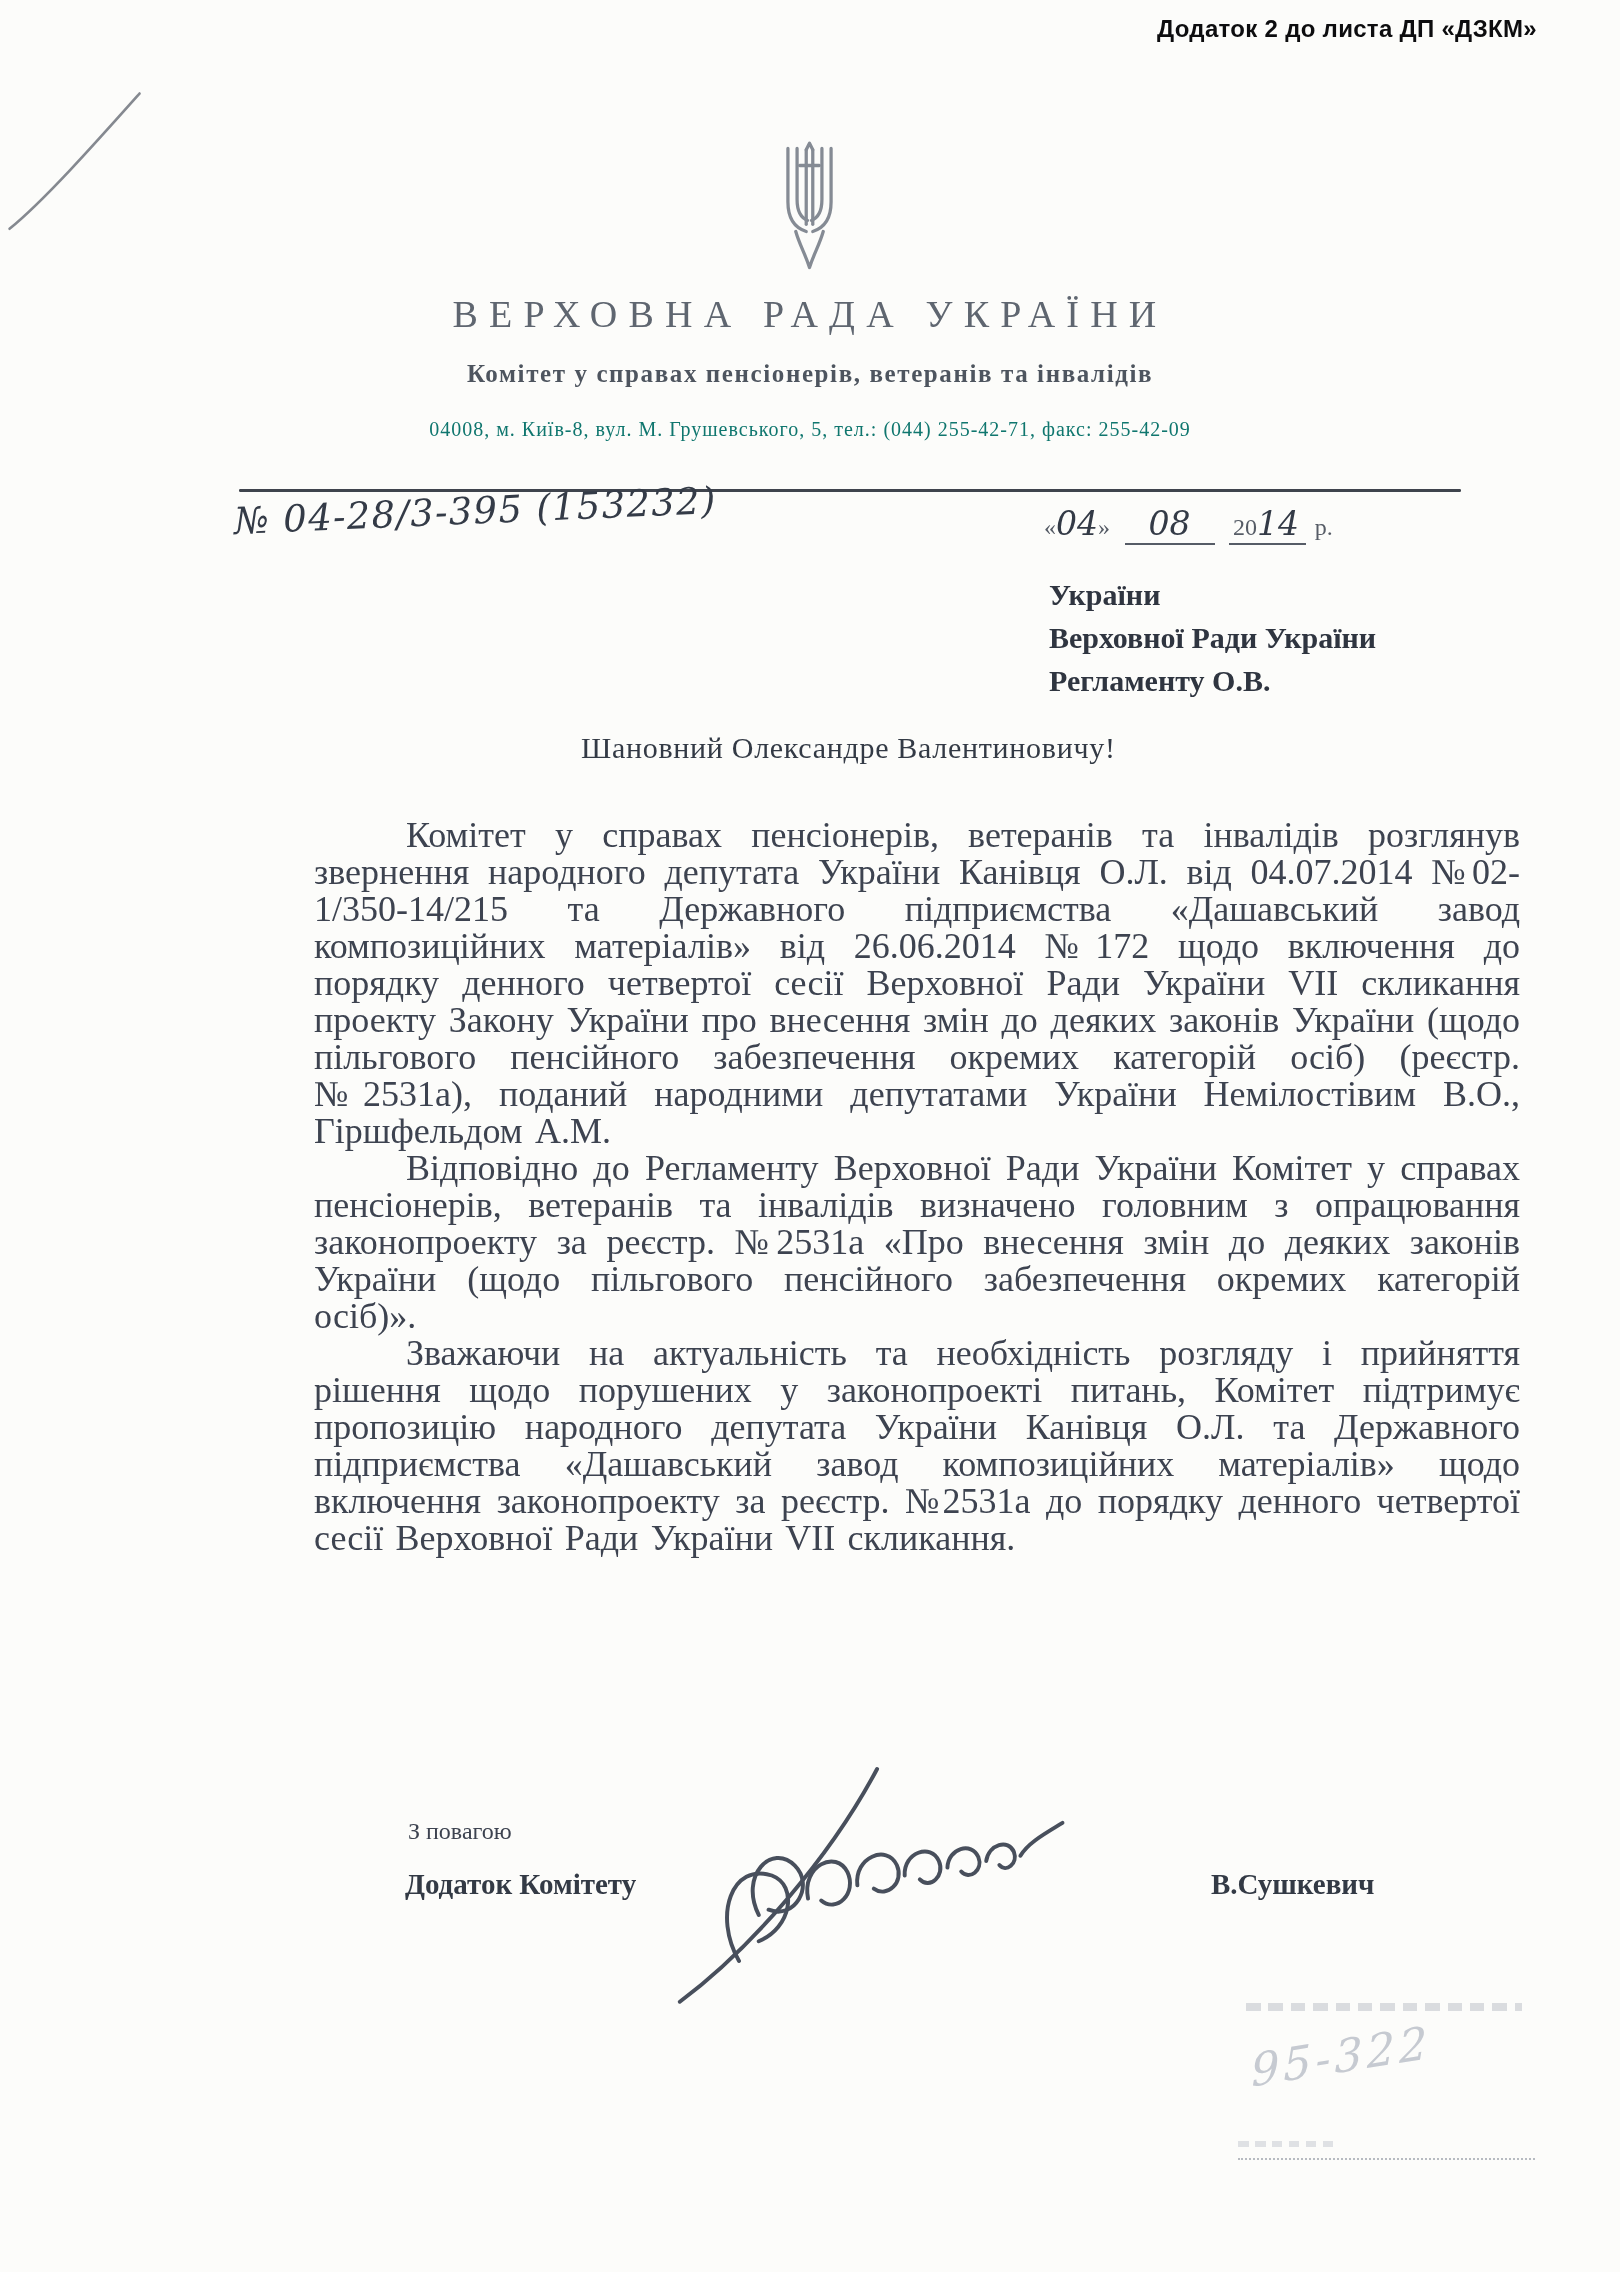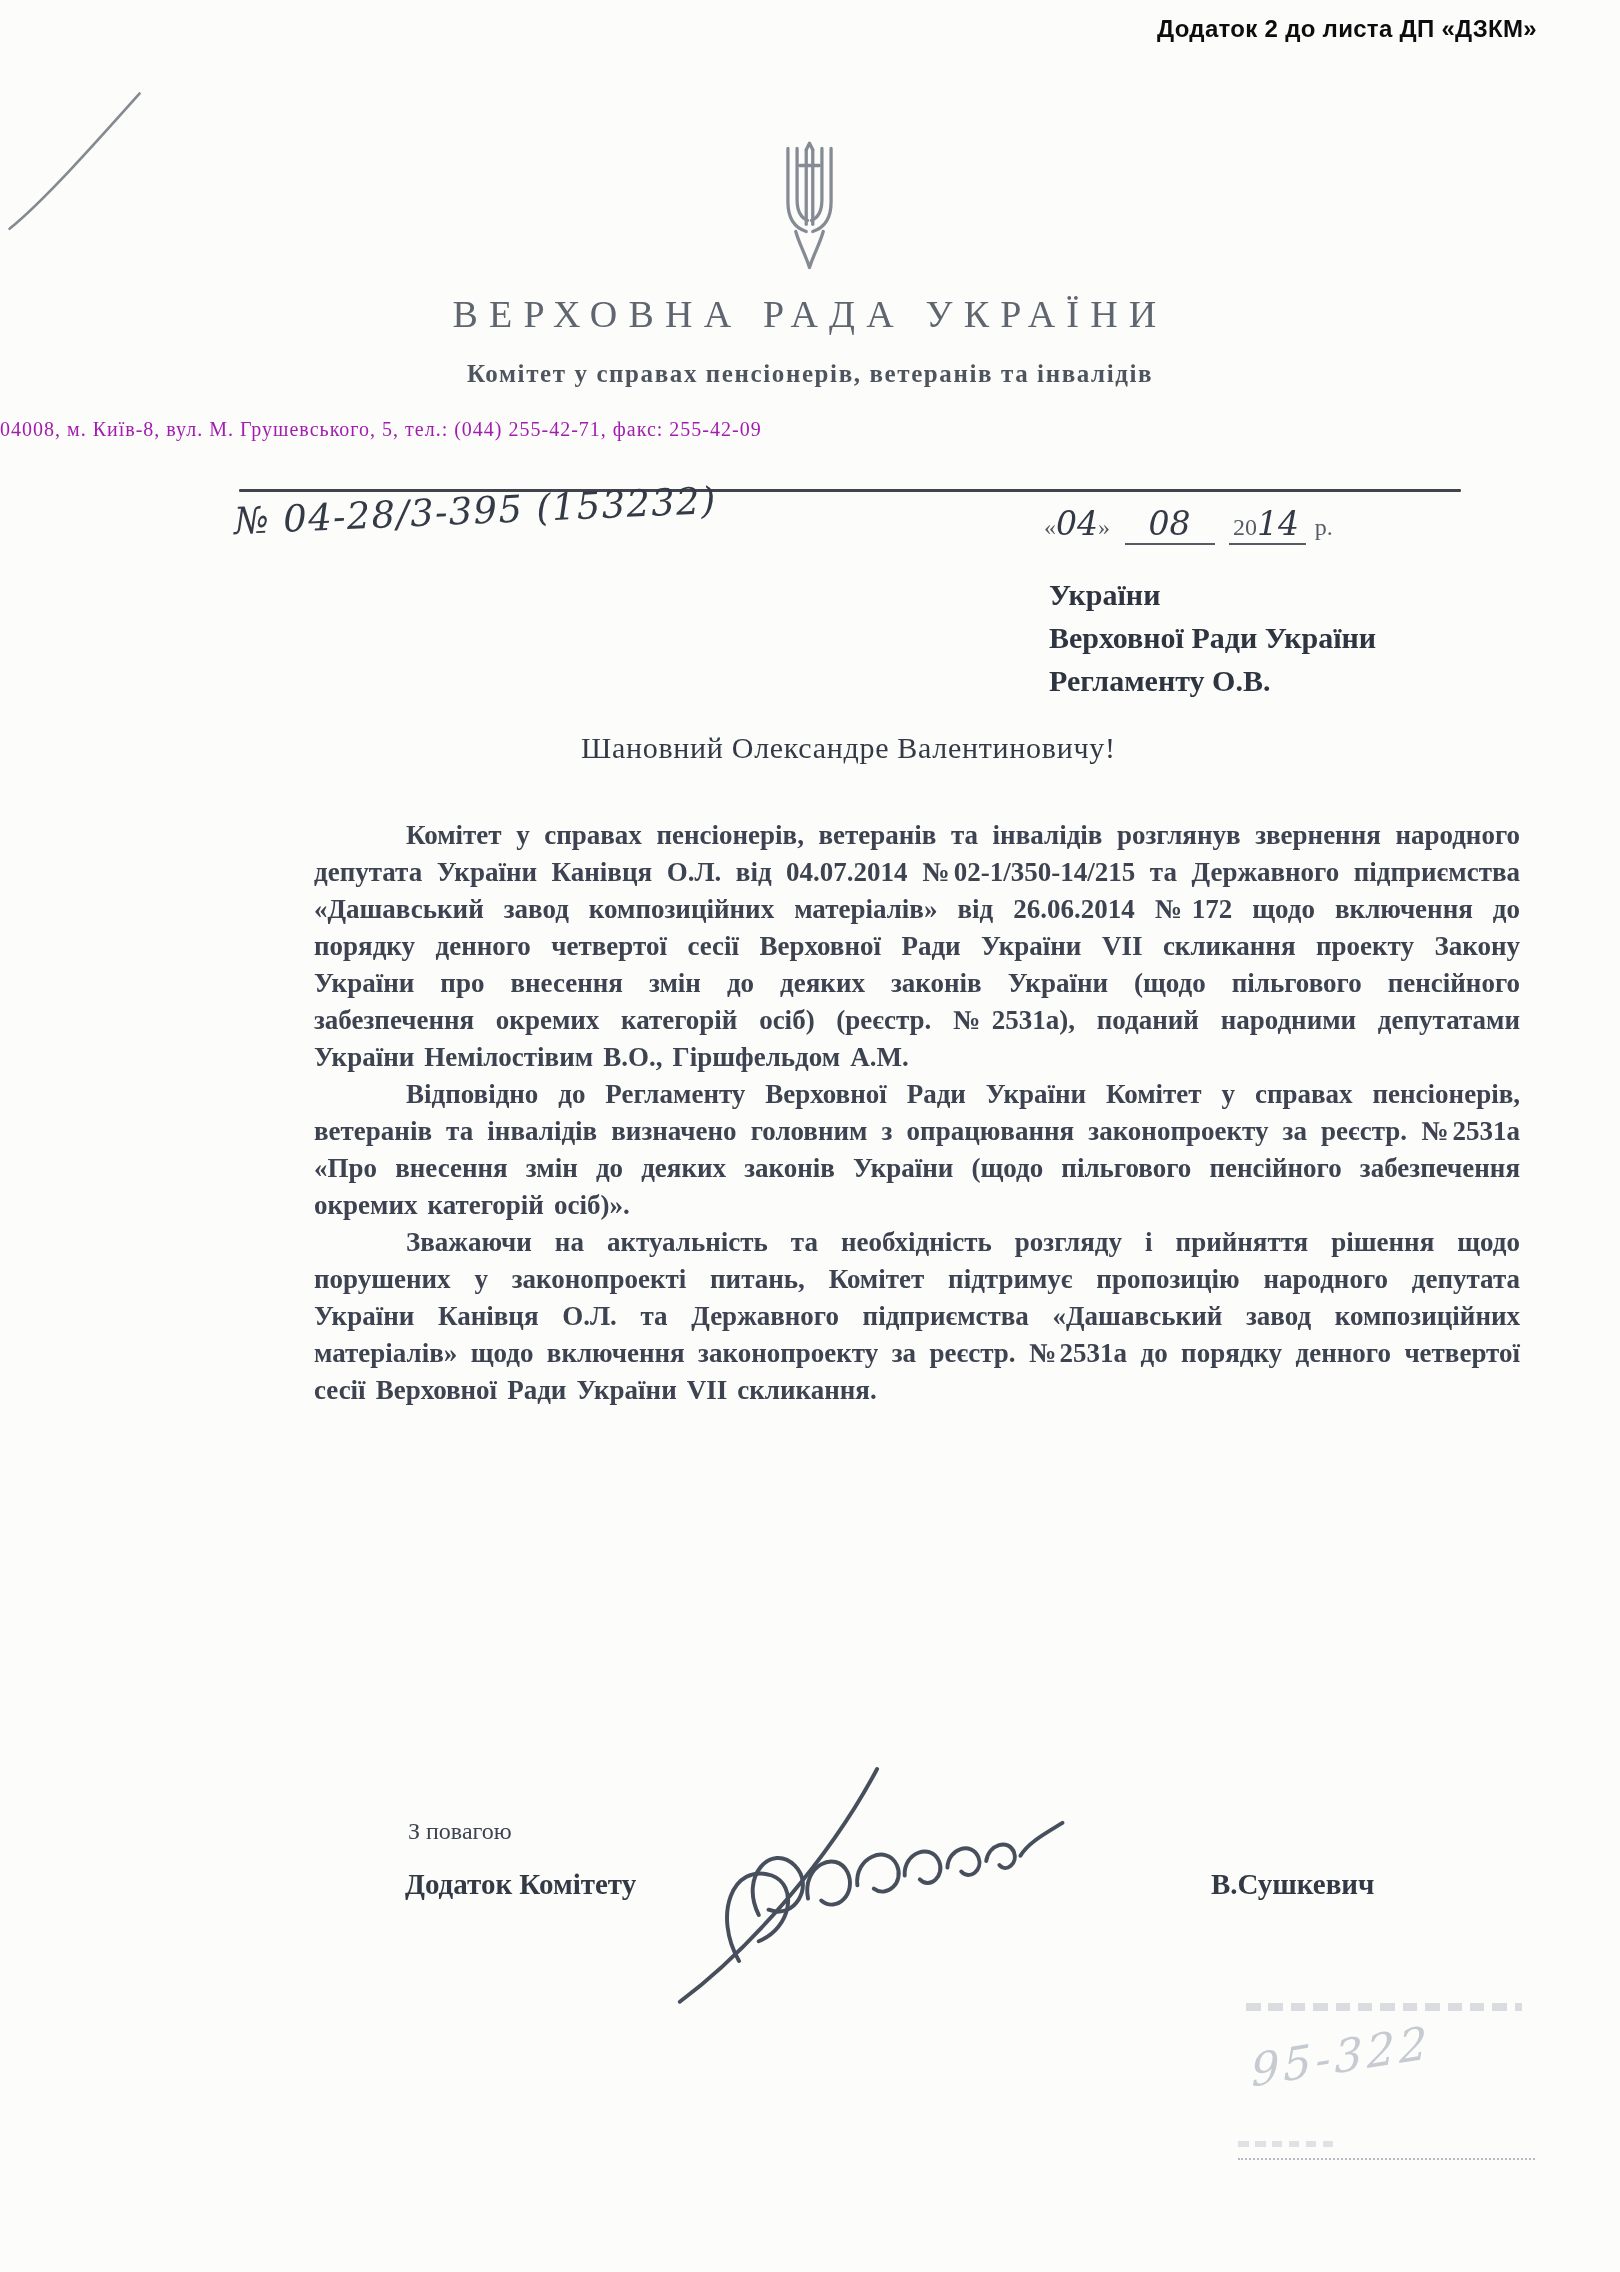--- a/index.html
+++ b/index.html
@@ -34,22 +34,23 @@
     color:#5f6670;
   }
   .committee {
     position:absolute; top:360px; left:0; width:100%;
     text-align:center;
     font-size:25px; font-weight:700; letter-spacing:1.6px;
     color:#4e555f;
   }
   .contacts {
     position:absolute; top:418px; left:0; width:100%;
+    text-align:center;
     font-size:20px; letter-spacing:1px;
-    color:#a21caf;
+    color:#0f766e;
   }
 
   .rule {
     position:absolute; top:489px; left:239px;
     width:1222px; height:2.6px; background:#3f444d;
     border-radius:1.3px;
   }
 
   
   .ref {
@@ -80,22 +81,22 @@
   }
 
   .salutation {
     position:absolute; top:731px; left:581px;
     font-size:30px; font-weight:400; color:#333a45;
     letter-spacing:0.7px;
   }
 
   .body {
     position:absolute; top:817px; left:314px; width:1206px;
-    font-size:27px; line-height:37px;
-    text-align:justify; color:#3d4350;font-weight:bold;
+    font-size:36px; line-height:37px;
+    text-align:justify; color:#3d4350;
   }
   .body p { text-indent:92px; word-spacing:3.3px; }
 
   .closing  { position:absolute; top:1818px; left:408px; font-size:24px; color:#3d4350; }
   .sig-title{ position:absolute; top:1868px; left:405px; font-size:29px; font-weight:700; color:#333a45; }
   .sig-name { position:absolute; top:1868px; left:1211px; font-size:29px; font-weight:700; color:#333a45; }
   .signature { position:absolute; top:1744px; left:660px; }
 
   
   .stamp { position:absolute; top:1992px; left:1238px; width:316px; height:204px; }

